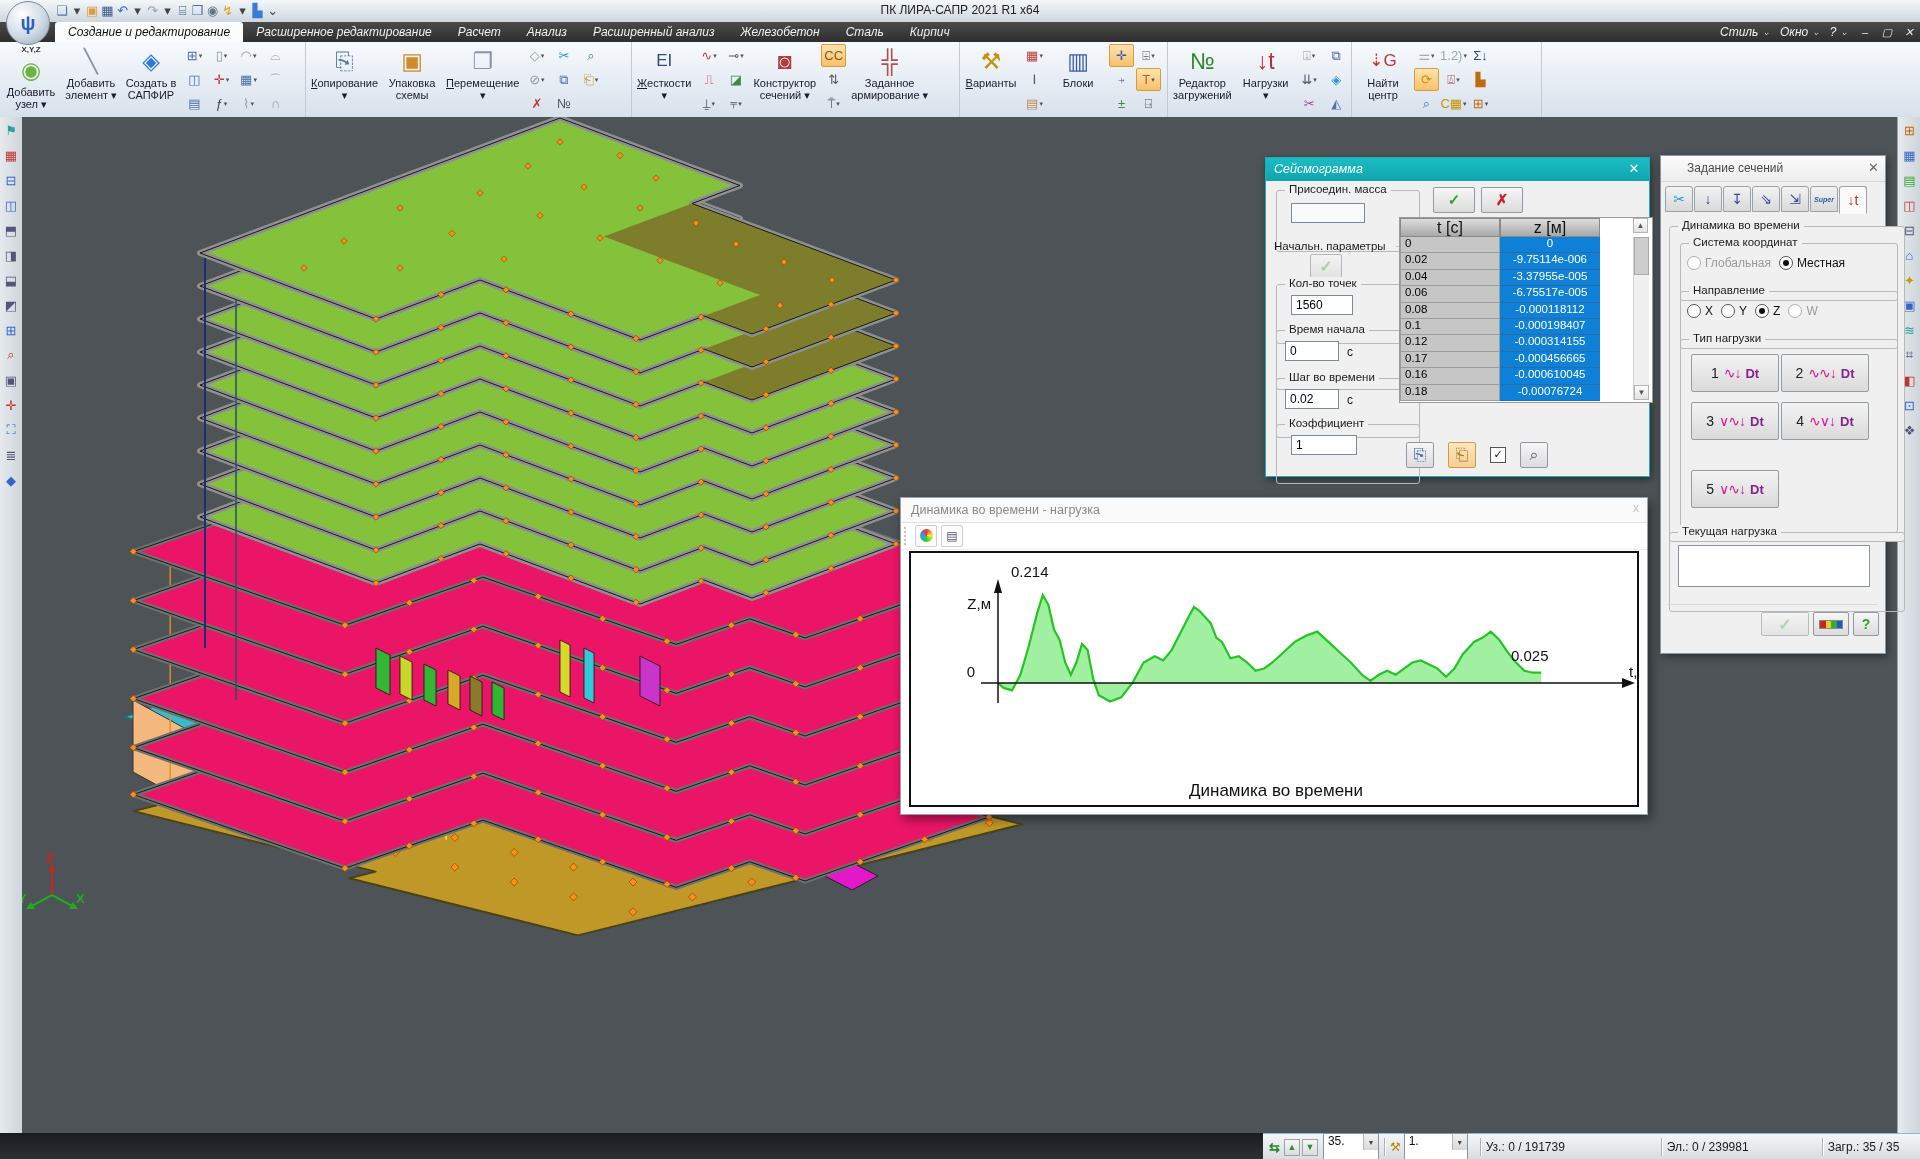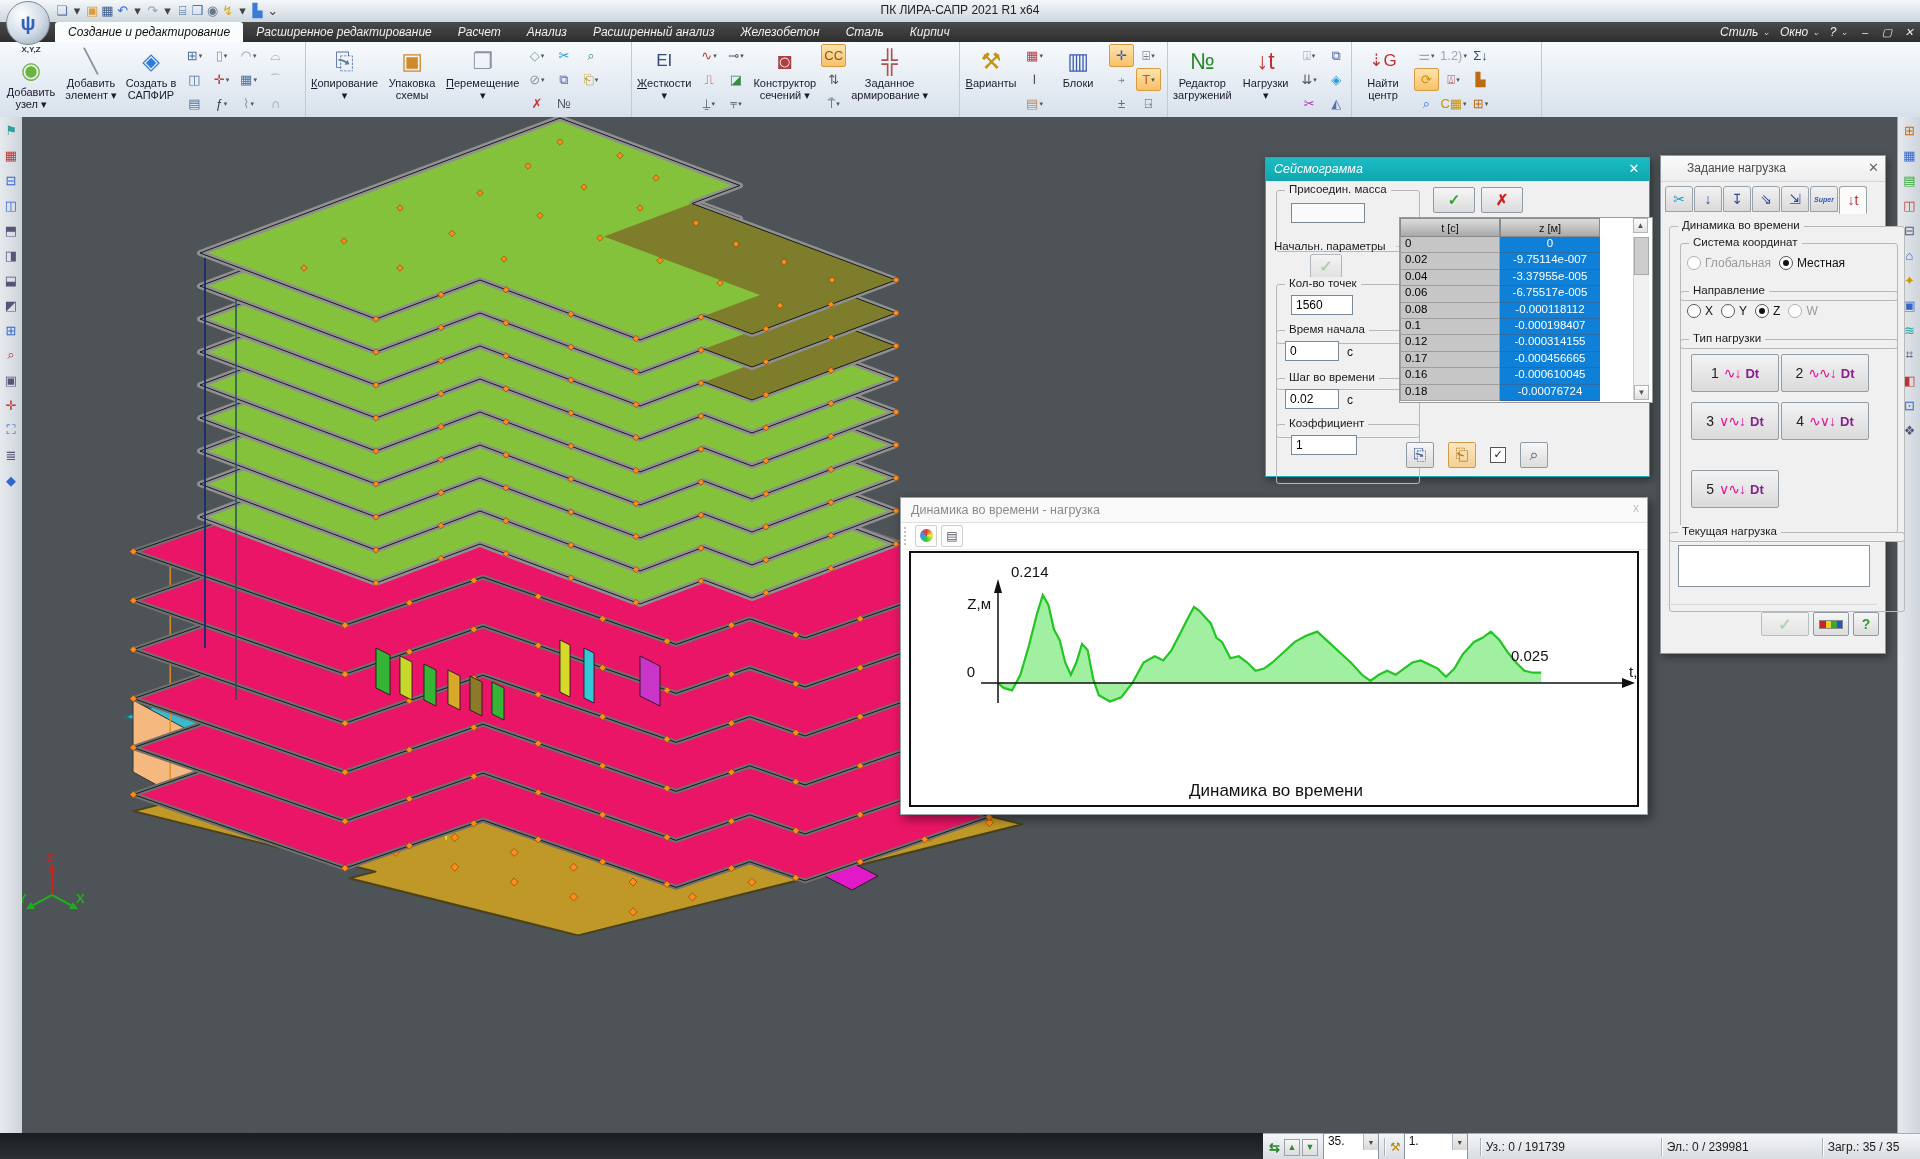--- a/index.html
+++ b/index.html
@@ -59,21 +59,21 @@
   .unit{position:absolute;font-size:12px;color:#111;}
   .btn3d{position:absolute;background:linear-gradient(#f6f6f6,#dcdcdc);border:1px solid #8f9aa5;border-radius:2px;
     display:flex;align-items:center;justify-content:center;}
   
   #seis{position:absolute;left:1265px;top:157px;width:383px;height:318px;background:#f0f0f0;
     border:1px solid #17b0b8;box-shadow:2px 3px 8px rgba(0,0,0,.45);z-index:40;}
   #seis-title{position:absolute;left:0;top:0;right:0;height:23px;background:linear-gradient(#1cbcc4,#0fa5ae);
     color:#fff;font-size:12.5px;line-height:23px;padding-left:8px;font-style:italic;}
   #seis-close{position:absolute;right:6px;top:3px;color:#fff;font-size:13px;width:18px;text-align:center;}
   .seis-th{background:linear-gradient(#dcdcdc,#a9a9a9);border:1px solid #8a8a8a;box-sizing:border-box;
-    font-size:11px;text-align:center;color:#111;}
+    font-size:16px;text-align:center;color:#111;}
   .seis-row{display:flex;height:16.4px;}
   .cell-t{width:100px;background:#c6c6c6;border:1px solid #9d9d9d;border-top:none;box-sizing:border-box;
     font-size:11.5px;padding-left:4px;color:#000;}
   .cell-z{width:100px;background:#0f80d7;border-bottom:1px solid #2a6aa5;box-sizing:border-box;
     font-size:11.5px;text-align:center;color:#fff;}
   .sb-arrow{width:15px;height:15px;background:linear-gradient(#fdfdfd,#e1e1e1);border:1px solid #b5b5b5;
     font-size:8px;color:#555;display:flex;align-items:center;justify-content:center;box-sizing:border-box;}
   
   #loadpanel{position:absolute;left:1660px;top:155px;width:224px;height:497px;background:#f0f0f0;
     border:1px solid #8d979f;box-shadow:2px 3px 8px rgba(0,0,0,.4);z-index:35;}
@@ -1062,21 +1062,21 @@
       </div>
       <div style="display:flex;">
         <div id="seis-rows" style="width:233px;">
             <div class="seis-row">
               <div class="cell-t">0</div>
               <div class="cell-z">0</div>
               <div style="width: 33px; background: rgb(255, 255, 255);"></div>
             </div>
             <div class="seis-row">
               <div class="cell-t">0.02</div>
-              <div class="cell-z">-9.75114e-007</div>
+              <div class="cell-z">-9.75114e-006</div>
               <div style="width: 33px; background: rgb(255, 255, 255);"></div>
             </div>
             <div class="seis-row">
               <div class="cell-t">0.04</div>
               <div class="cell-z">-3.37955e-005</div>
               <div style="width: 33px; background: rgb(255, 255, 255);"></div>
             </div>
             <div class="seis-row">
               <div class="cell-t">0.06</div>
               <div class="cell-z">-6.75517e-005</div>
@@ -1129,21 +1129,21 @@
         </div>
         <div class="chk">✓</div>
         <div class="btn3d" style="position: relative; width: 26px; height: 24px;">
           <span style="color: rgb(85, 85, 102);">⌕</span>
         </div>
       </div>
   </div>
 
   <div id="loadpanel">
     <div id="lp-ticon"></div>
-    <div id="lp-title">Задание нагрузка</div>
+    <div id="lp-title">Задание сечений</div>
     <div id="lp-close">✕</div>
     <div id="lp-tabs">
         <div class="lp-tab">
           <span style="color: rgb(42, 154, 212);">✂</span>
         </div>
         <div class="lp-tab">
           <span style="color: rgb(51, 74, 154);">↓</span>
         </div>
         <div class="lp-tab">
           <span style="color: rgb(51, 74, 154);">↧</span>

